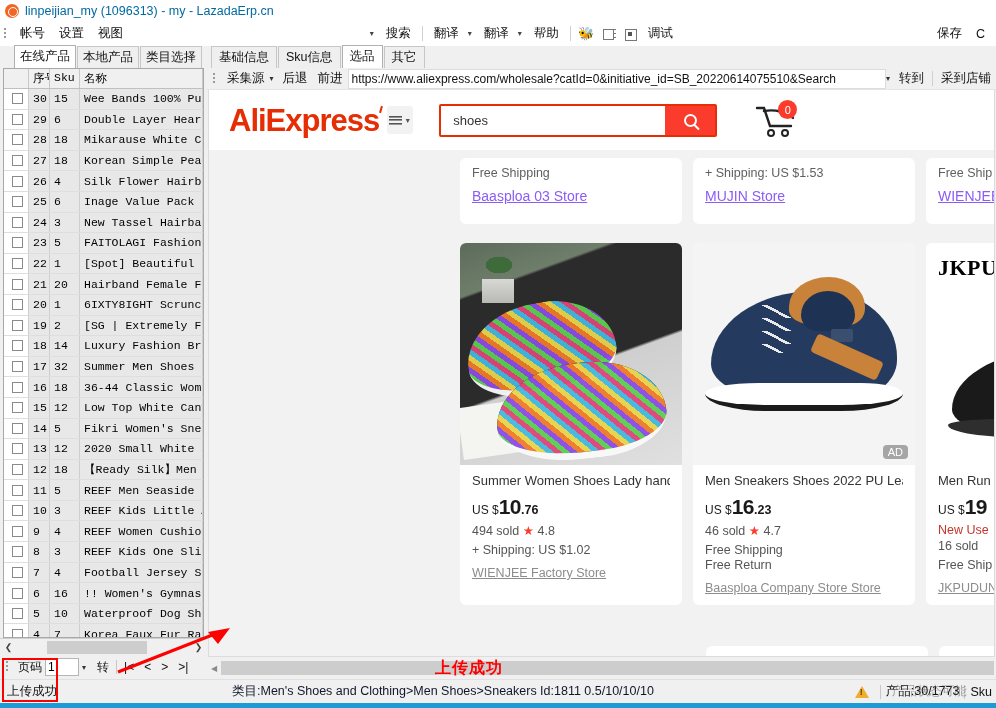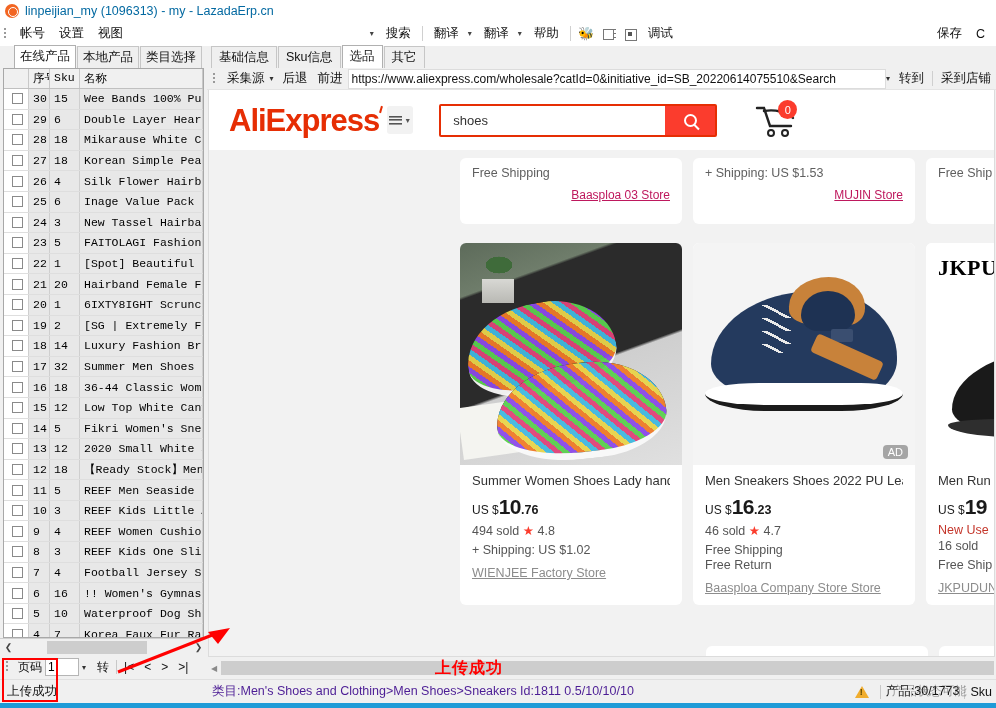--- a/index.html
+++ b/index.html
@@ -460,23 +460,23 @@
     overflow: hidden;
     position: relative;
     margin-top: 8px;
   }
   .card.partial-top {
     height: 66px;
   }
   .pt-inner { padding: 8px 12px 0 12px; }
   .pt-ship { font-size: 12.5px; color: #5f5f5f; margin-bottom: 8px; white-space: nowrap; }
   .pt-store {
-    font-size: 12px; color: #be185d;
+    font-size: 14px; color: #8b5cf6;
     text-decoration: underline;
-    white-space: nowrap; overflow: hidden; text-align: right;
+    white-space: nowrap; overflow: hidden;
   }
   .card-img {
     height: 222px;
     position: relative;
     overflow: hidden;
   }
   .ad-badge {
     position: absolute;
     right: 7px; bottom: 6px;
     background: rgba(100,100,100,0.55);
@@ -644,22 +644,22 @@
   }
   .sb-left-box {
     position: absolute;
     left: 2px; top: -22px;
     width: 56px; height: 44px;
     border: 2px solid #ff0000;
     pointer-events: none;
   }
   .sb-center {
     position: absolute;
-    left: 212px;
-    font-size: 12.5px; color: #4c1d95;
+    left: 232px;
+    font-size: 12.5px; color: #0f172a;
     white-space: nowrap;
   }
   .sb-right {
     margin-left: auto;
     display: flex; align-items: center;
     padding-right: 4px;
     font-size: 12.5px; color: #111;
     white-space: nowrap;
   }
   .warn-ico {
@@ -892,21 +892,21 @@
               <div class="gc c1">13</div>
               <div class="gc c2">12</div>
               <div class="gc c3">2020 Small White Sh</div>
             </div>
             <div class="grow">
               <div class="gc c0">
                 <span class="cbx"></span>
               </div>
               <div class="gc c1">12</div>
               <div class="gc c2">18</div>
-              <div class="gc c3">【Ready Stock】Men</div>
+              <div class="gc c3">【Ready Silk】Men</div>
             </div>
             <div class="grow">
               <div class="gc c0">
                 <span class="cbx"></span>
               </div>
               <div class="gc c1">11</div>
               <div class="gc c2">5</div>
               <div class="gc c3">REEF Men Seaside Fl</div>
             </div>
             <div class="grow">

